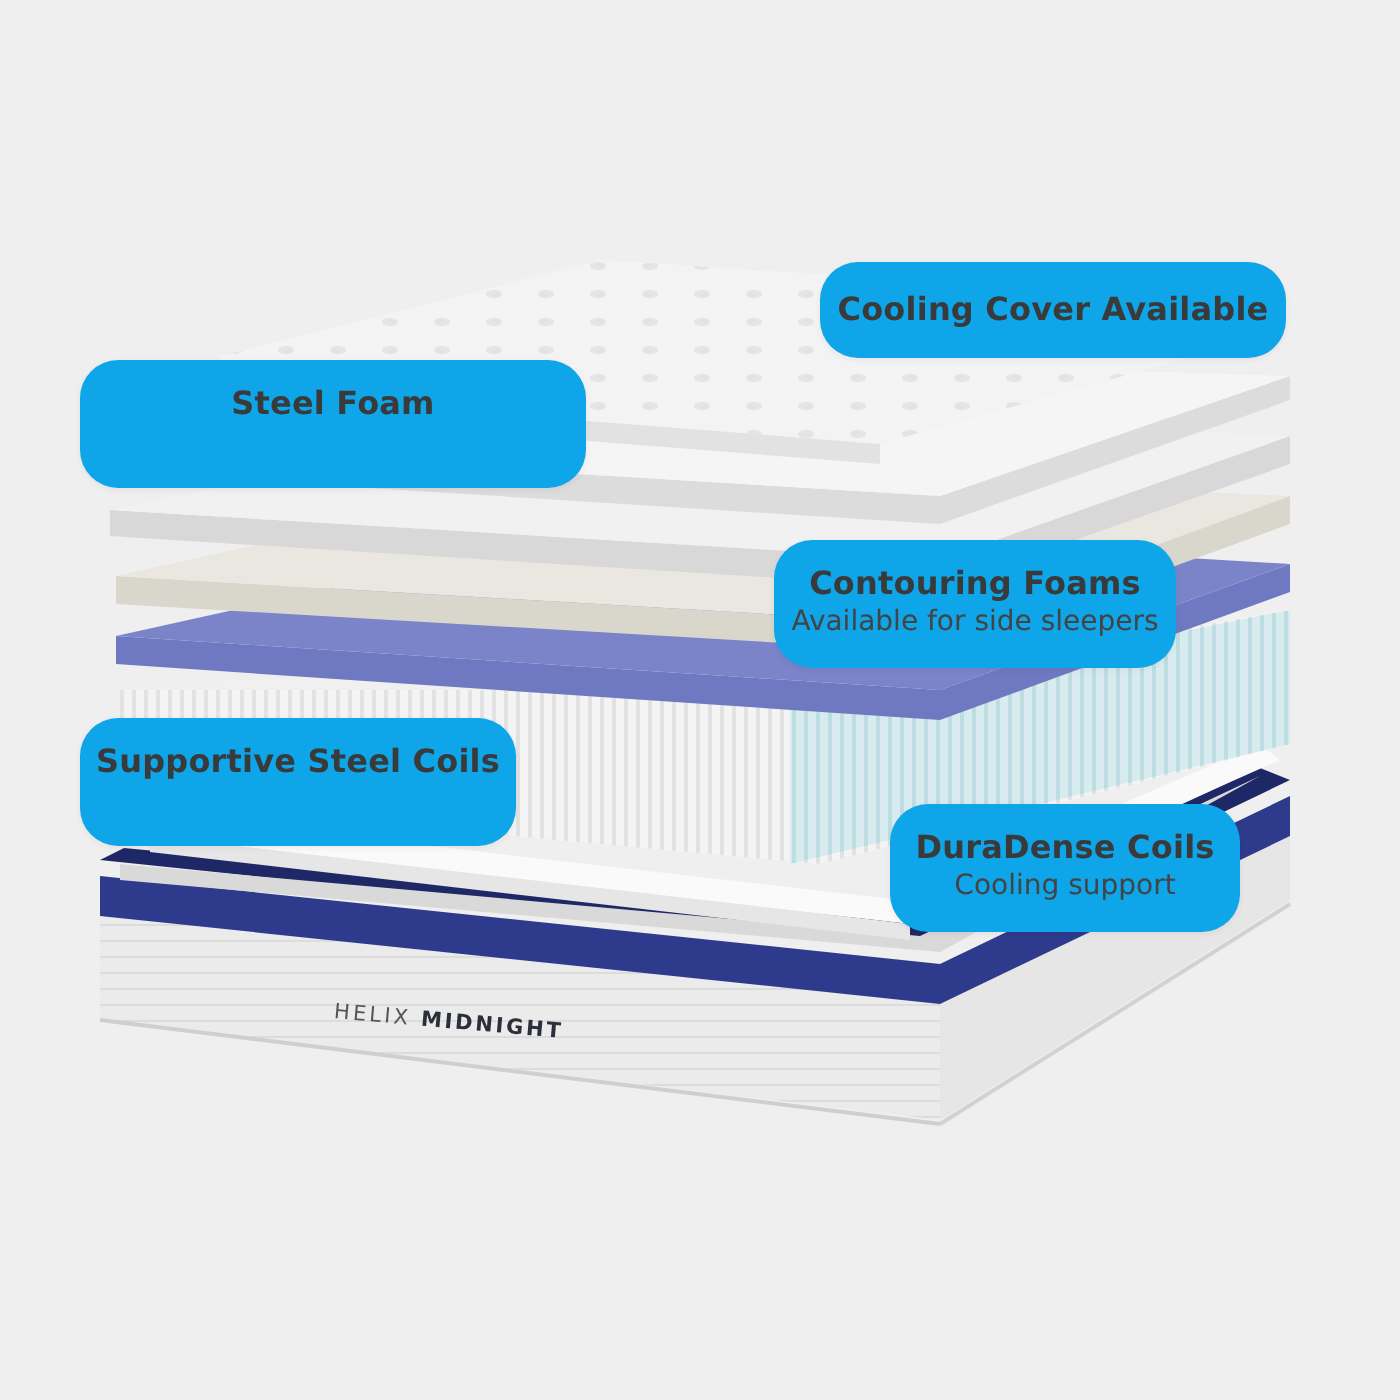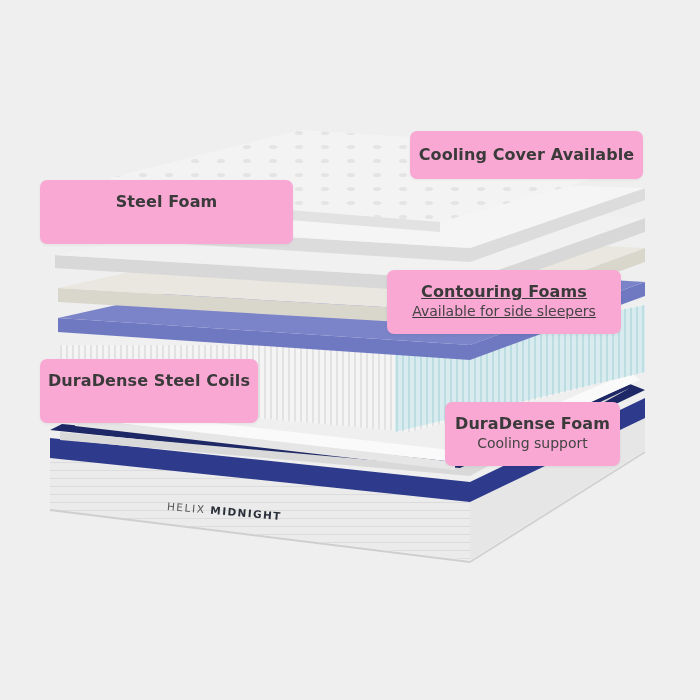--- a/index.html
+++ b/index.html
@@ -1,19 +1,19 @@
 <!DOCTYPE html>
 <html><head>
 <meta charset="utf-8">
 <style>
   html, body { margin:0; padding:0; }
   body { width:700px; height:700px; background:#efefef; position:relative; overflow:hidden;
          font-family:"DejaVu Sans","Liberation Sans",sans-serif; }
   #illus { position:absolute; left:0; top:0; width:700px; height:700px; }
-  .callout { position:absolute; background:#f9a8d4; border-radius:7px; text-align:center;
+  .callout { position:absolute; background:#0ea5e9; border-radius:19px; text-align:center;
              box-shadow:0 1px 3px rgba(0,0,0,0.06); color:#3a3a3a; box-sizing:border-box; }
   .callout .t { font-weight:bold; font-size:16px; line-height:20px; letter-spacing:0.1px; }
   .callout .s { font-size:14px; line-height:18px; color:#444; }
   .brand { position:absolute; left:167px; top:500px; font-size:10.5px; letter-spacing:1.6px;
            color:#555; transform:rotate(5deg); transform-origin:left center; white-space:nowrap; }
   .brand b { color:#2a2f3a; letter-spacing:1.4px; }
 </style>
 </head>
 <body>
 
@@ -95,25 +95,25 @@
 </div>
 
 <div class="callout" style="left:410px; top:131px; width:233px; height:48px; padding-top:14px;">
   <div class="t">Cooling Cover Available</div>
 </div>
 
 <div class="callout" style="left:40px; top:180px; width:253px; height:64px; padding-top:12px;">
   <div class="t">Steel Foam</div>
 </div>
 
-<div class="callout" style="left:387px; top:270px; width:234px; height:64px; padding-top:12px;text-decoration:underline;">
+<div class="callout" style="left:387px; top:270px; width:201px; height:64px; padding-top:12px;">
   <div class="t">Contouring Foams</div>
   <div class="s">Available for side sleepers</div>
 </div>
 
 <div class="callout" style="left:40px; top:359px; width:218px; height:64px; padding-top:12px;">
-  <div class="t">DuraDense Steel Coils</div>
+  <div class="t">Supportive Steel Coils</div>
 </div>
 
 <div class="callout" style="left:445px; top:402px; width:175px; height:64px; padding-top:12px;">
-  <div class="t">DuraDense Foam</div>
+  <div class="t">DuraDense Coils</div>
   <div class="s">Cooling support</div>
 </div>
 
 </body></html>

